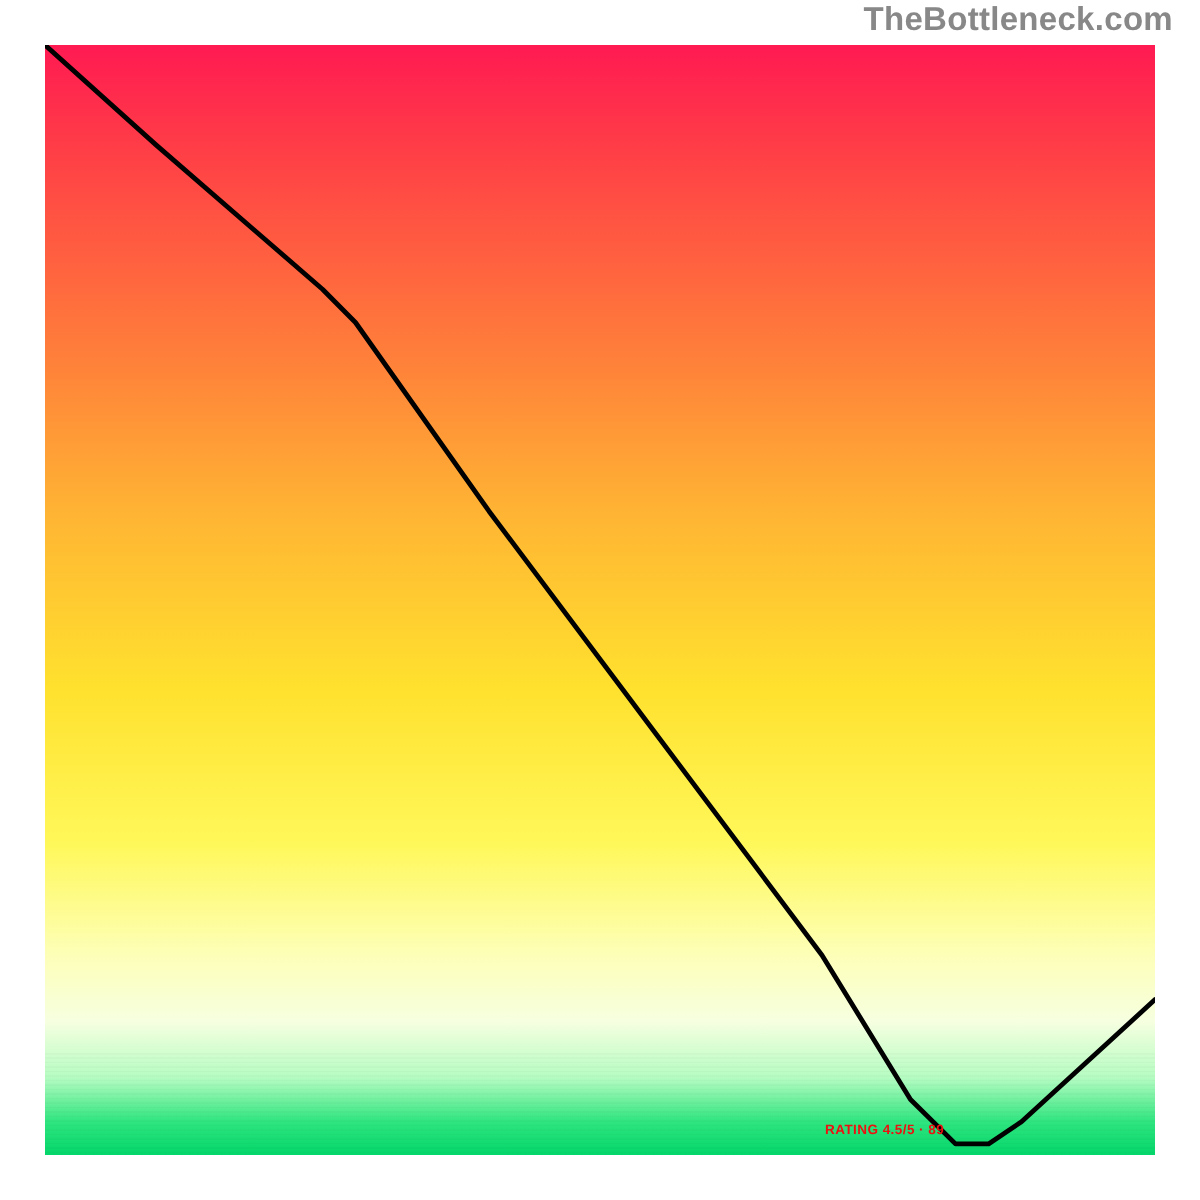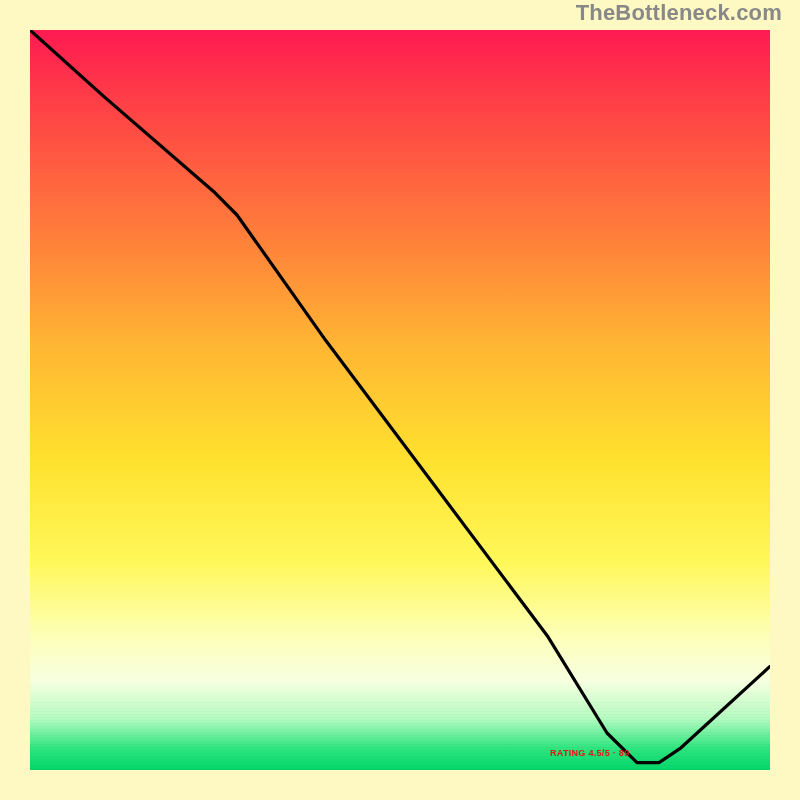--- a/index.html
+++ b/index.html
@@ -8,21 +8,21 @@
     width: 800px;
     height: 800px;
     background: #000;
     overflow: hidden;
     font-family: Arial, Helvetica, sans-serif;
   }
   .frame {
     position: relative;
     width: 800px;
     height: 800px;
-    background: #fef9c3;
+    background: #ffffff;
   }
   .watermark {
     position: absolute;
     top: 0;
     right: 18px;
     color: #888888;
     font-size: 22px;
     font-weight: 600;
     letter-spacing: 0.2px;
     user-select: none;

